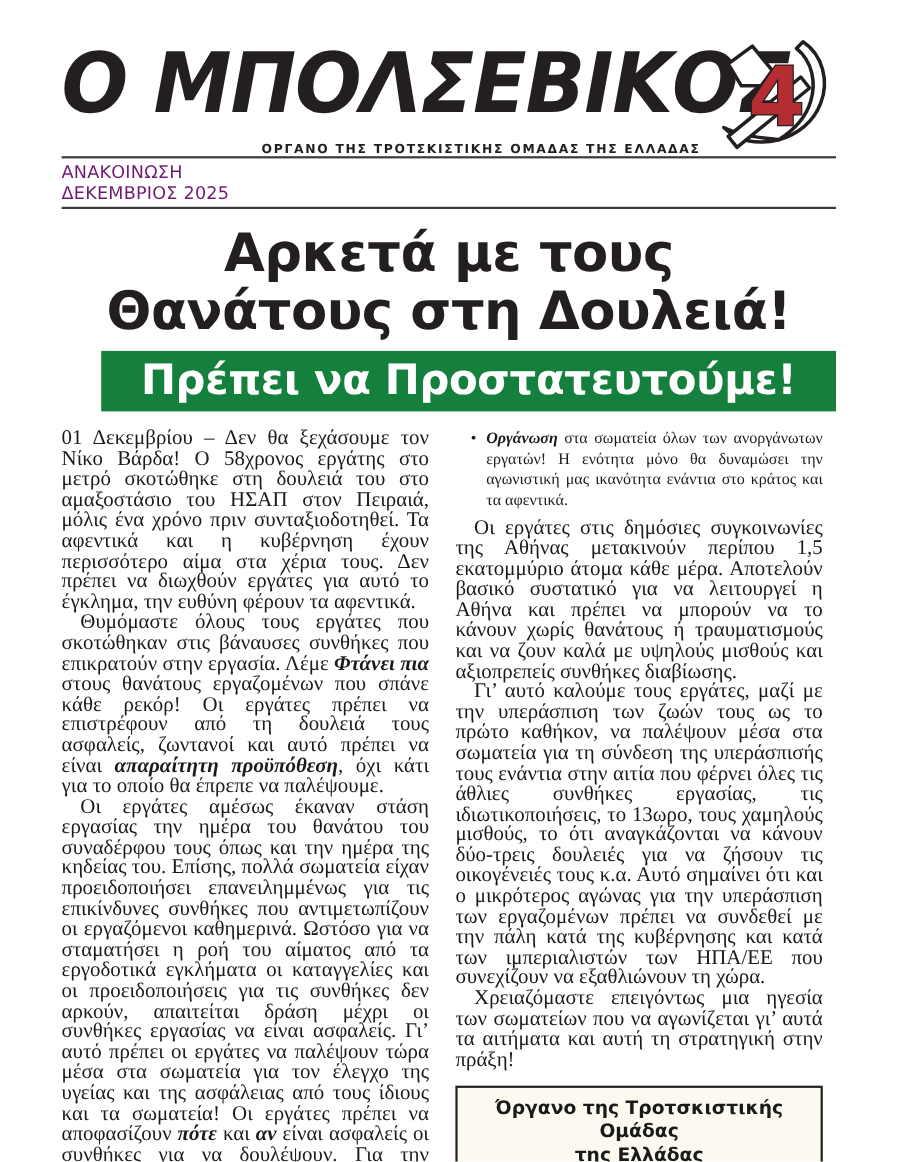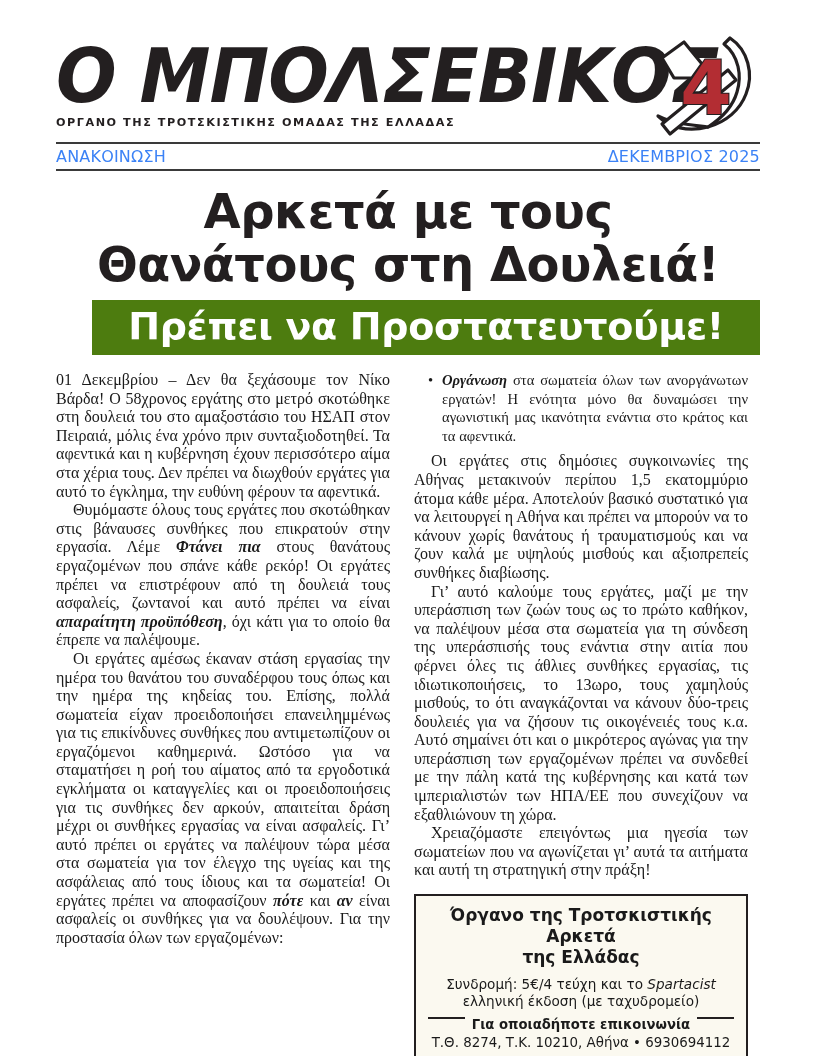--- a/index.html
+++ b/index.html
@@ -42,22 +42,22 @@
     white-space: nowrap;
     transform: scaleY(1.08) scaleX(1.02);
     transform-origin: left top;
   }
   .masthead-sub {
     font-family: "DejaVu Sans", "Liberation Sans", sans-serif;
     font-weight: bold;
     font-size: 11.2px;
     letter-spacing: 1.55px;
     color: #231f20;
-    text-align: left;
-    margin: 0;
+    text-align: right;
+    margin: 13px;
     padding-right: 110px;
     padding-top: 6px;
     white-space: nowrap;
   }
   .logo-mark {
     position: absolute;
     right: -2px;
     top: 34px;
     width: 118px;
     height: 104px;
@@ -68,22 +68,23 @@
     border-top: 2.2px solid #3a3a3a;
     margin-top: 10px;
   }
   .dateline {
     display: flex;
     justify-content: space-between;
     align-items: baseline;
     font-family: "DejaVu Sans", "Liberation Sans", sans-serif;
     font-size: 16px;
     letter-spacing: 0.2px;
-    color: #3b82f6;
+    color: #701a75;
     padding: 3px 0 3px 0;
+    flex-direction: column;
   }
   .rule-bottom {
     border-top: 2.2px solid #3a3a3a;
   }
 
   
   .headline-block {
     text-align: center;
     padding-top: 14px;
   }
@@ -117,21 +118,21 @@
     display: flex;
     gap: 24px;
     padding-top: 16px;
   }
   .col {
     width: 334px;
     flex: 0 0 334px;
   }
   .col p {
     margin: 0;
-    font-size: 16px;
+    font-size: 19px;
     line-height: 18.6px;
     text-align: justify;
     text-justify: inter-word;
     hyphens: manual;
   }
   .col p.indent { text-indent: 17px; }
   .col p.noindent { text-indent: 0; }
 
   ul.bullets {
     list-style: none;
@@ -235,21 +236,21 @@
   <div class="rule-top"></div>
   <div class="dateline">
     <span>ΑΝΑΚΟΙΝΩΣΗ</span>
     <span>ΔΕΚΕΜΒΡΙΟΣ 2025</span>
   </div>
   <div class="rule-bottom"></div>
 
   <div class="headline-block">
     <div class="headline">Αρκετά με τους</div>
     <div class="headline">Θανάτους στη Δουλειά!</div>
-    <div class="kicker-bar" style="background: #4d7c0f; margin-left: 36px;">
+    <div class="kicker-bar" style="background: #15803d; margin-left: 36px;">
       <div class="kicker">Πρέπει να Προστατευτούμε!</div>
     </div>
   </div>
 
   <div class="columns">
 
     <div class="col">
 
       <p class="noindent">01 Δεκεμβρίου – Δεν θα ξεχάσουμε τον Νίκο Βάρδα! Ο 58χρονος εργάτης στο μετρό σκοτώθηκε στη δουλειά του στο αμαξοστάσιο του ΗΣΑΠ στον Πειραιά, μόλις ένα χρόνο πριν συνταξιοδοτηθεί. Τα αφεντικά και η κυβέρνηση έχουν περισσότερο αίμα στα χέρια τους. Δεν πρέπει να διωχθούν εργάτες για αυτό το έγκλημα, την ευθύνη φέρουν τα αφεντικά.</p>
 
@@ -268,21 +269,21 @@
         <li><span class="bi">Οργάνωση</span><span> στα σωματεία όλων των ανοργάνωτων εργατών! Η ενότητα μόνο θα δυναμώσει την αγωνιστική μας ικανότητα ενάντια στο κράτος και τα αφεντικά.</span></li>
       </ul>
 
       <p class="indent" style="margin-top:4px;">Οι εργάτες στις δημόσιες συγκοινωνίες της Αθήνας μετακινούν περίπου 1,5 εκατομμύριο άτομα κάθε μέρα. Αποτελούν βασικό συστατικό για να λειτουργεί η Αθήνα και πρέπει να μπορούν να το κάνουν χωρίς θανάτους ή τραυματισμούς και να ζουν καλά με υψηλούς μισθούς και αξιοπρεπείς συνθήκες διαβίωσης.</p>
       <p class="indent">Γι’ αυτό καλούμε τους εργάτες, μαζί με την υπεράσπιση των ζωών τους ως το πρώτο καθήκον, να παλέψουν μέσα στα σωματεία για τη σύνδεση της υπεράσπισής τους ενάντια στην αιτία που φέρνει όλες τις άθλιες συνθήκες εργασίας, τις ιδιωτικοποιήσεις, το 13ωρο, τους χαμηλούς μισθούς, το ότι αναγκάζονται να κάνουν δύο-τρεις δουλειές για να ζήσουν τις οικογένειές τους κ.α. Αυτό σημαίνει ότι και ο μικρότερος αγώνας για την υπεράσπιση των εργαζομένων πρέπει να συνδεθεί με την πάλη κατά της κυβέρνησης και κατά των ιμπεριαλιστών των ΗΠΑ/ΕΕ που συνεχίζουν να εξαθλιώνουν τη χώρα.</p>
       <p class="indent">Χρειαζόμαστε επειγόντως μια ηγεσία των σωματείων που να αγωνίζεται γι’ αυτά τα αιτήματα και αυτή τη στρατηγική στην πράξη!</p>
 
       <div class="contact-box" style="background: rgb(251, 249, 240);">
         <div class="cb-inner">
           <div class="cb-title">
-            <div>Όργανο της Τροτσκιστικής Αρκετά</div>
+            <div>Όργανο της Τροτσκιστικής Ομάδας</div>
             <div>της Ελλάδας</div>
           </div>
           <div class="cb-sub"><span>Συνδρομή: 5€/4 τεύχη και το </span><span class="it">Spartacist</span><span> ελληνική έκδοση (με ταχυδρομείο)</span></div>
 
           <div class="cb-divider">
             <span class="dash"></span>
             <span class="dtext">Για οποιαδήποτε επικοινωνία</span>
             <span class="dash"></span>
           </div>
 

